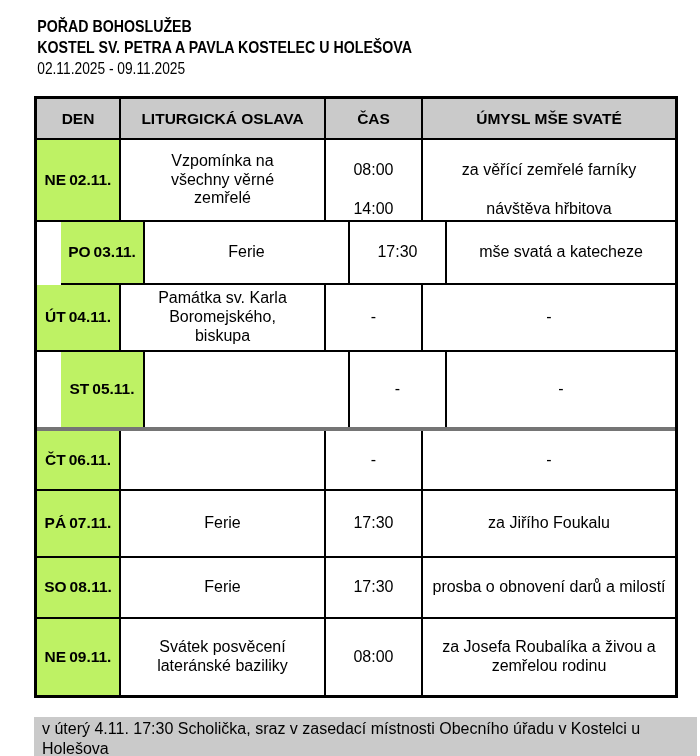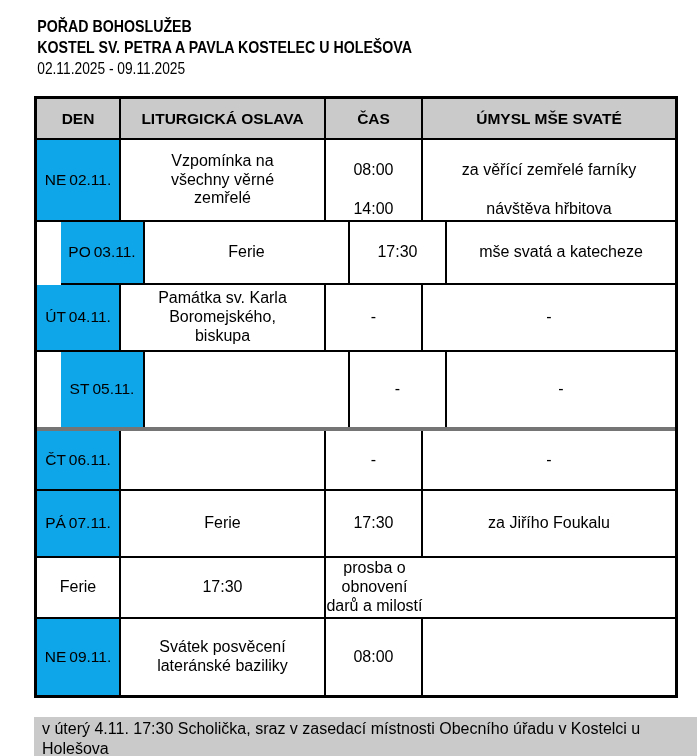--- a/index.html
+++ b/index.html
@@ -49,22 +49,22 @@
   .hcell:last-child { border-right:none; }
 
   .cell {
     border-right:2px solid #000;
     display:flex; align-items:center; justify-content:center;
     text-align:center;
     font-size:16px; line-height:1.18;
   }
   .cell.intent { border-right:none; }
   .cell.day {
-    background:#0ea5e9;
-    font-weight:normal; font-size:15.5px;
+    background:#bef264;
+    font-weight:bold; font-size:15.5px;
     gap:3px;
   }
   .feast-inner { display:inline-block; max-width:162px; }
   .intent-inner { display:inline-block; max-width:250px; }
 
   .cell.dual {
     flex-direction:column;
     justify-content:space-between;
     padding-top:21px; padding-bottom:1px;
   }
@@ -208,20 +208,24 @@
       </div>
       <div class="cell time">
         <div>17:30</div>
       </div>
       <div class="cell intent">
         <div class="intent-inner">za Jiřího Foukalu</div>
       </div>
     </div>
 
     <div class="trow r6">
+      <div class="cell day">
+        <span>SO</span>
+        <span>08.11.</span>
+      </div>
       <div class="cell feast">
         <span class="feast-inner">Ferie</span>
       </div>
       <div class="cell time">
         <div>17:30</div>
       </div>
       <div class="cell intent">
         <div class="intent-inner">prosba o obnovení darů a milostí</div>
       </div>
     </div>
@@ -229,20 +233,23 @@
     <div class="trow r7">
       <div class="cell day">
         <span>NE</span>
         <span>09.11.</span>
       </div>
       <div class="cell feast">
         <span class="feast-inner">Svátek posvěcení lateránské baziliky</span>
       </div>
       <div class="cell time">
         <div>08:00</div>
+      </div>
+      <div class="cell intent">
+        <div class="intent-inner">za Josefa Roubalíka a živou a zemřelou rodinu</div>
       </div>
     </div>
 
   </div>
 
   <div class="note">
     <span class="note-inner">v úterý 4.11. 17:30 Scholička, sraz v zasedací místnosti Obecního úřadu v Kostelci u Holešova</span>
   </div>
 
   <div class="bottomrule"></div>

